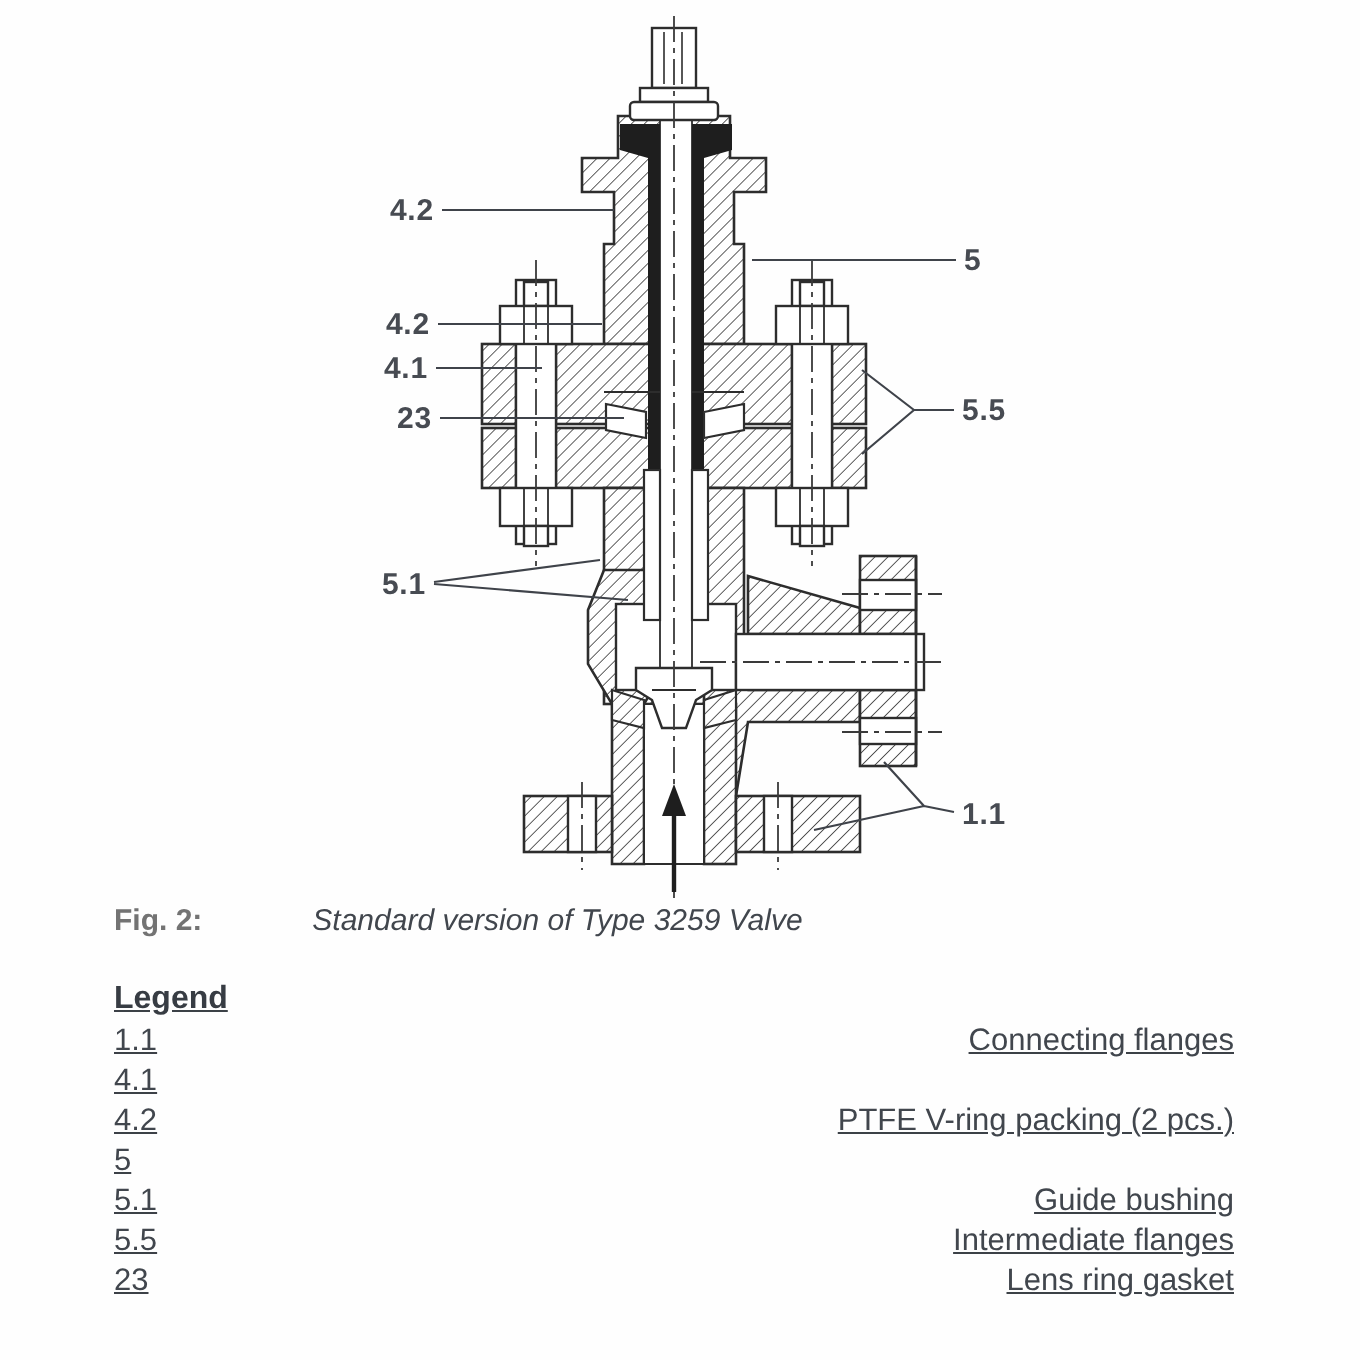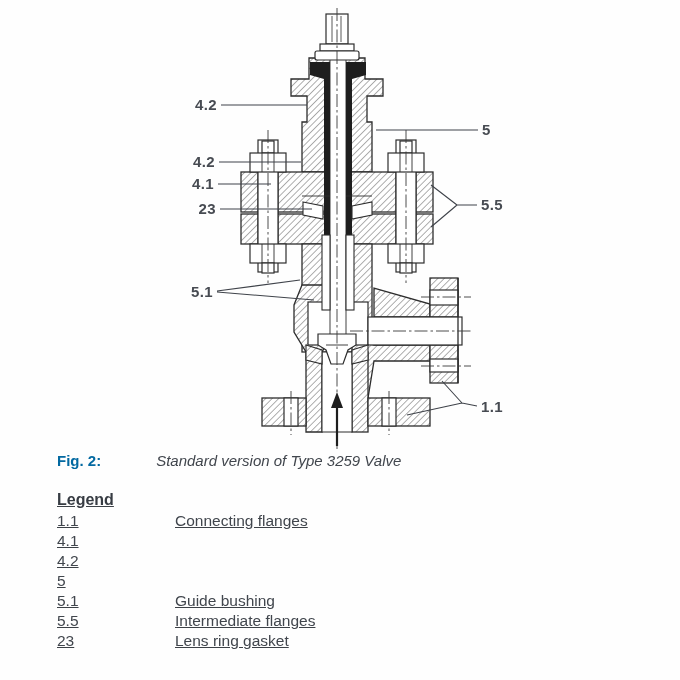--- a/index.html
+++ b/index.html
@@ -2,27 +2,27 @@
 <html><head>
 <meta charset="utf-8">
 <style>
   html,body{margin:0;padding:0;background:#fff;}
   .page{
     position:relative;width:680px;height:680px;background:#fefefe;overflow:hidden;
     font-family:"Liberation Sans", sans-serif;color:#3c4147;padding-left:18px;
   }
   .drawing{position:absolute;left:0;top:0;}
   .caption{position:absolute;left:57px;top:452px;font-size:15px;white-space:nowrap;}
-  .caption .cap-label{font-weight:bold;margin-right:15px;color:#0369a1;}
+  .caption .cap-label{font-weight:bold;margin-right:15px;color:#737373;}
   .caption .cap-text{font-style:italic;color:#41464d;margin-left:40px;}
   .legend{position:absolute;left:57px;top:489px;width:560px;text-decoration:underline;}
   .legend-title{font-weight:bold;font-size:16px;color:#373c43;line-height:22px;}
   .legend-row{display:flex;font-size:15.5px;line-height:20px;color:#41464d;}
   .legend-ref{width:118px;flex:0 0 118px;}
-  .legend-desc{flex:1;}
+  .legend-desc{flex:1;text-align:right;}
   svg text{font-family:"Liberation Sans", sans-serif;font-size:15px;font-weight:600;fill:#474b52;letter-spacing:.4px;}
 </style>
 </head>
 <body>
 
 <div class="page">
 
   <svg class="drawing" width="680" height="455" viewBox="0 0 680 455">
     <defs>
       <pattern id="hp" width="4.6" height="4.6" patternUnits="userSpaceOnUse" patternTransform="rotate(45)">
@@ -165,20 +165,21 @@
     <div class="legend-title">Legend</div>
     <div class="legend-row">
       <span class="legend-ref">1.1</span>
       <span class="legend-desc">Connecting flanges</span>
     </div>
     <div class="legend-row">
       <span class="legend-ref">4.1</span>
     </div>
     <div class="legend-row">
       <span class="legend-ref">4.2</span>
+      <span class="legend-desc">PTFE V-ring packing (2 pcs.)</span>
     </div>
     <div class="legend-row">
       <span class="legend-ref">5</span>
     </div>
     <div class="legend-row">
       <span class="legend-ref">5.1</span>
       <span class="legend-desc">Guide bushing</span>
     </div>
     <div class="legend-row">
       <span class="legend-ref">5.5</span>

